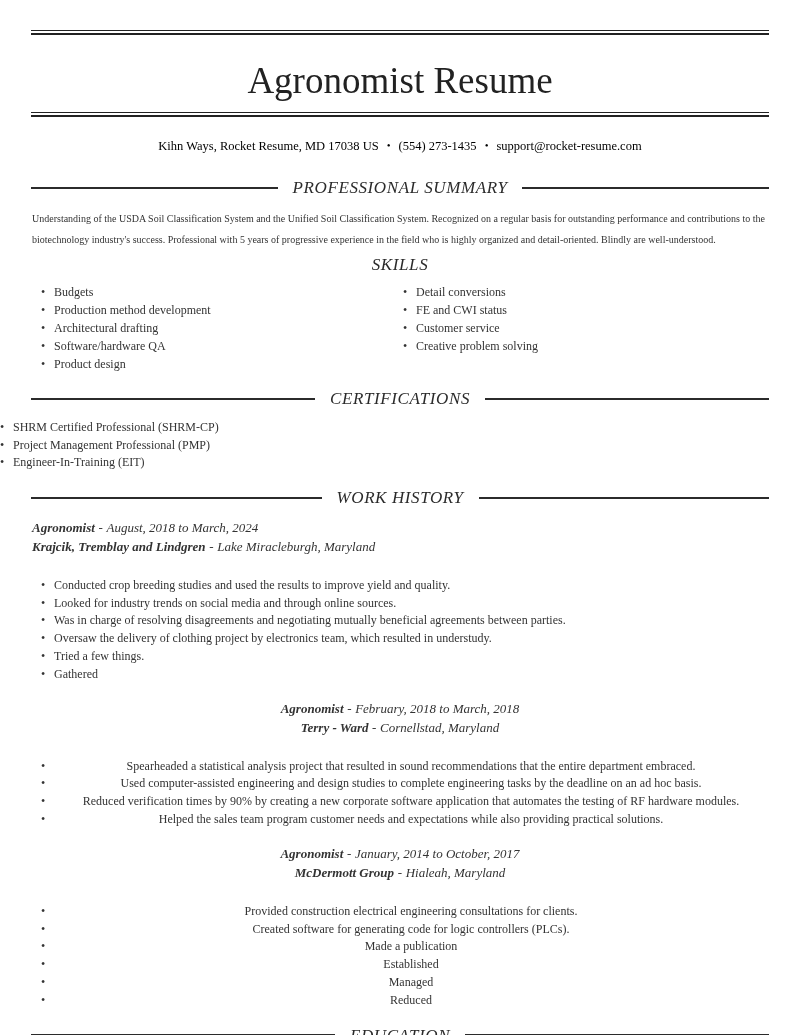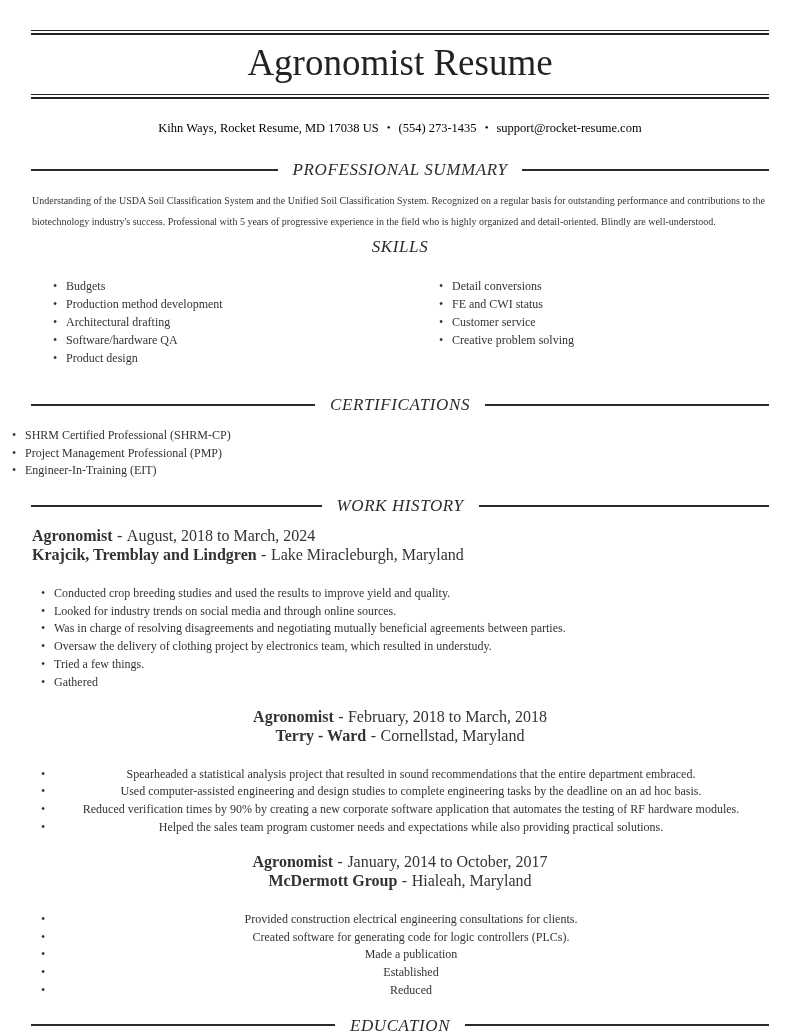--- a/index.html
+++ b/index.html
@@ -15,21 +15,21 @@
   }
   
   .rule-double {
     margin: 0 31px;
     height: 2px;
     border-top: 1px solid #222222;
     border-bottom: 2px solid #222222;
   }
   .rule-top { margin-top: 30px; }
   .doc-title {
-    margin: 6px 0 9px;
+    margin: 24px 0 9px;
     text-align: center;
     font-size: 37px;
     line-height: 1.2;
     font-weight: 400;
     color: #222222;
   }
   .contact {
     margin-top: 21px;
     text-align: center;
     font-size: 12.5px;
@@ -58,37 +58,37 @@
   .mt-summary { margin-top: 24px; }
   .mt-skills  { margin-top: 4px; flex-direction: column; }
 
   .summary {
     margin: 0 32px;
     font-size: 10px;
     line-height: 21.5px;
     text-align: left;
   }
 
-  ul.bullets { list-style: none; margin: 12px; padding: 0; }
+  ul.bullets { list-style: none; margin: 0; padding: 0; }
   ul.bullets li {
     position: relative;
     padding-left: 13px;
     font-size: 12px;
     line-height: 17.8px;
   }
   ul.bullets li::before { content: "\2022"; position: absolute; left: 0; top: 0; }
 
   .skills-row { display: flex; margin: 0 31px 0 41px; }
   .skills-col-left { width: 362px; flex: 0 0 auto; }
   .skills-col-right { flex: 1 1 auto; }
   .certs { margin: 0 31px 0 41px; }
 
   .job { margin: 0 32px; }
   .job + .job { margin-top: 15px; text-align: center; }
-  .job-line { font-size: 16px; line-height: 19.5px; }
+  .job-line { font-size: 13px; line-height: 19.5px; font-style: italic; }
   .bold { font-weight: bold; }
   .job-line .piece + .piece { margin-left: 0.28em; }
   .job ul.bullets { margin: 20px 0 0 9px; }
 
   .edu-entry { margin: 0 32px; font-size: 12.5px; line-height: 19.5px; }
   .edu-entry .piece + .piece { margin-left: 0.28em; }
 </style>
 </head>
 <body>
 
@@ -184,20 +184,21 @@
       <span class="piece bold">Agronomist</span><span class="piece">-</span><span class="piece">January, 2014 to October, 2017</span>
     </div>
     <div class="job-line">
       <span class="piece bold">McDermott Group</span><span class="piece">-</span><span class="piece">Hialeah, Maryland</span>
     </div>
     <ul class="bullets">
       <li>Provided construction electrical engineering consultations for clients.</li>
       <li>Created software for generating code for logic controllers (PLCs).</li>
       <li>Made a publication</li>
       <li>Established</li>
+      <li>Managed</li>
       <li>Reduced</li>
     </ul>
   </div>
 
   <div class="section-head">
     <div class="line"></div>
     <div class="label">EDUCATION</div>
     <div class="line"></div>
   </div>
   <div class="edu-entry">

